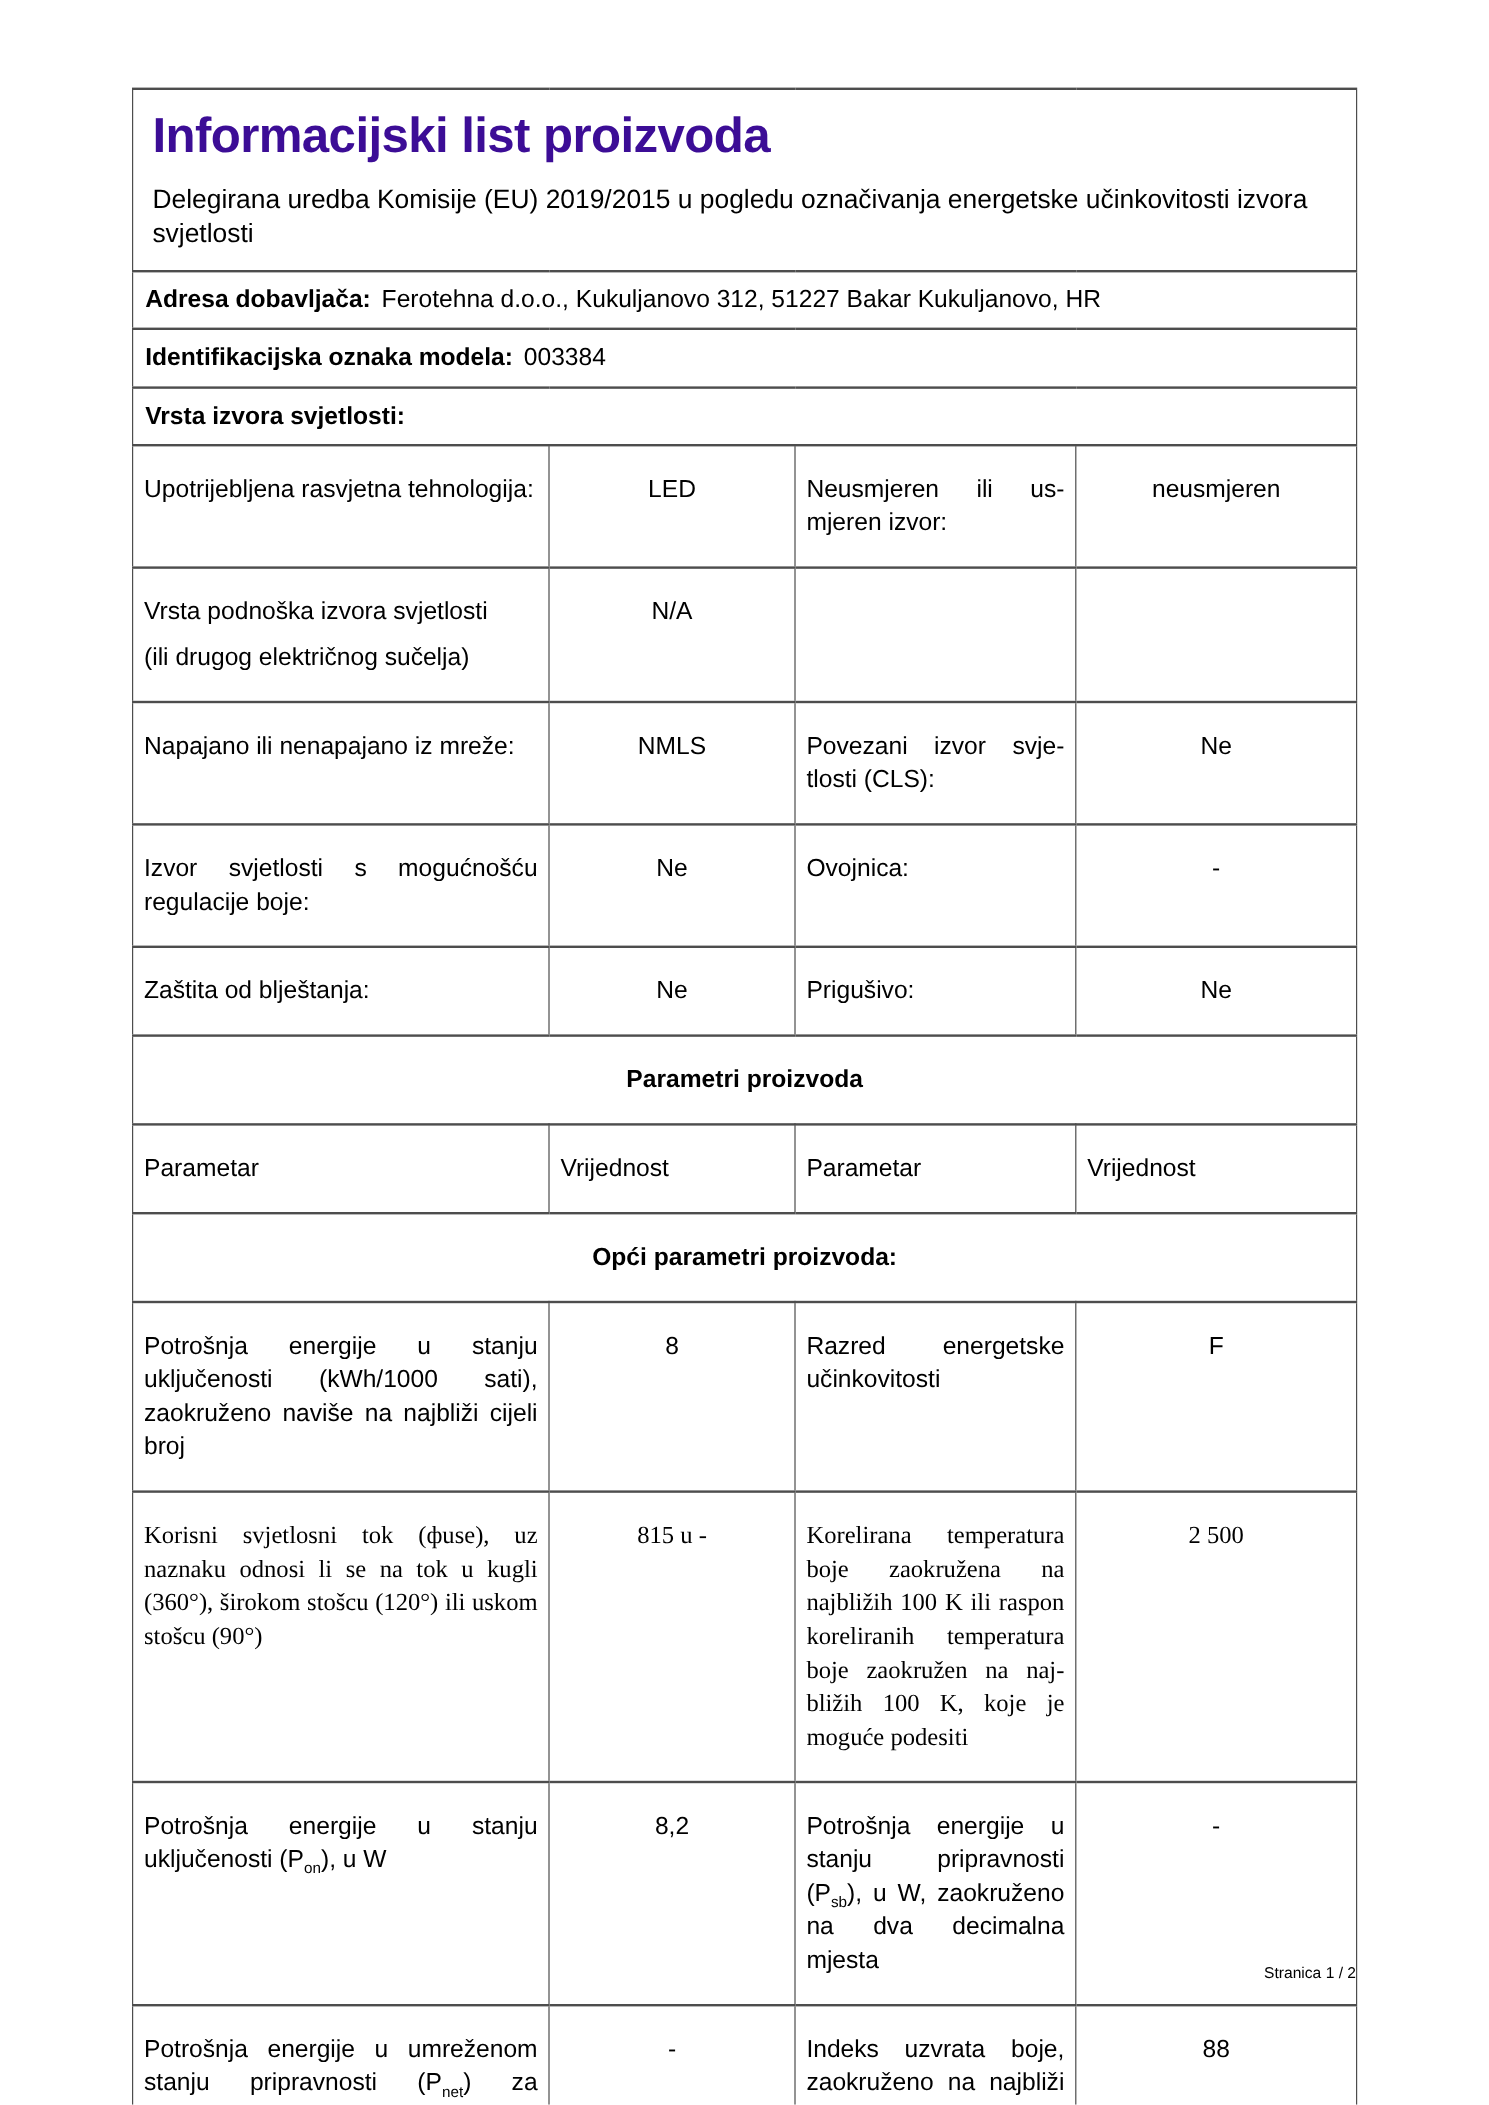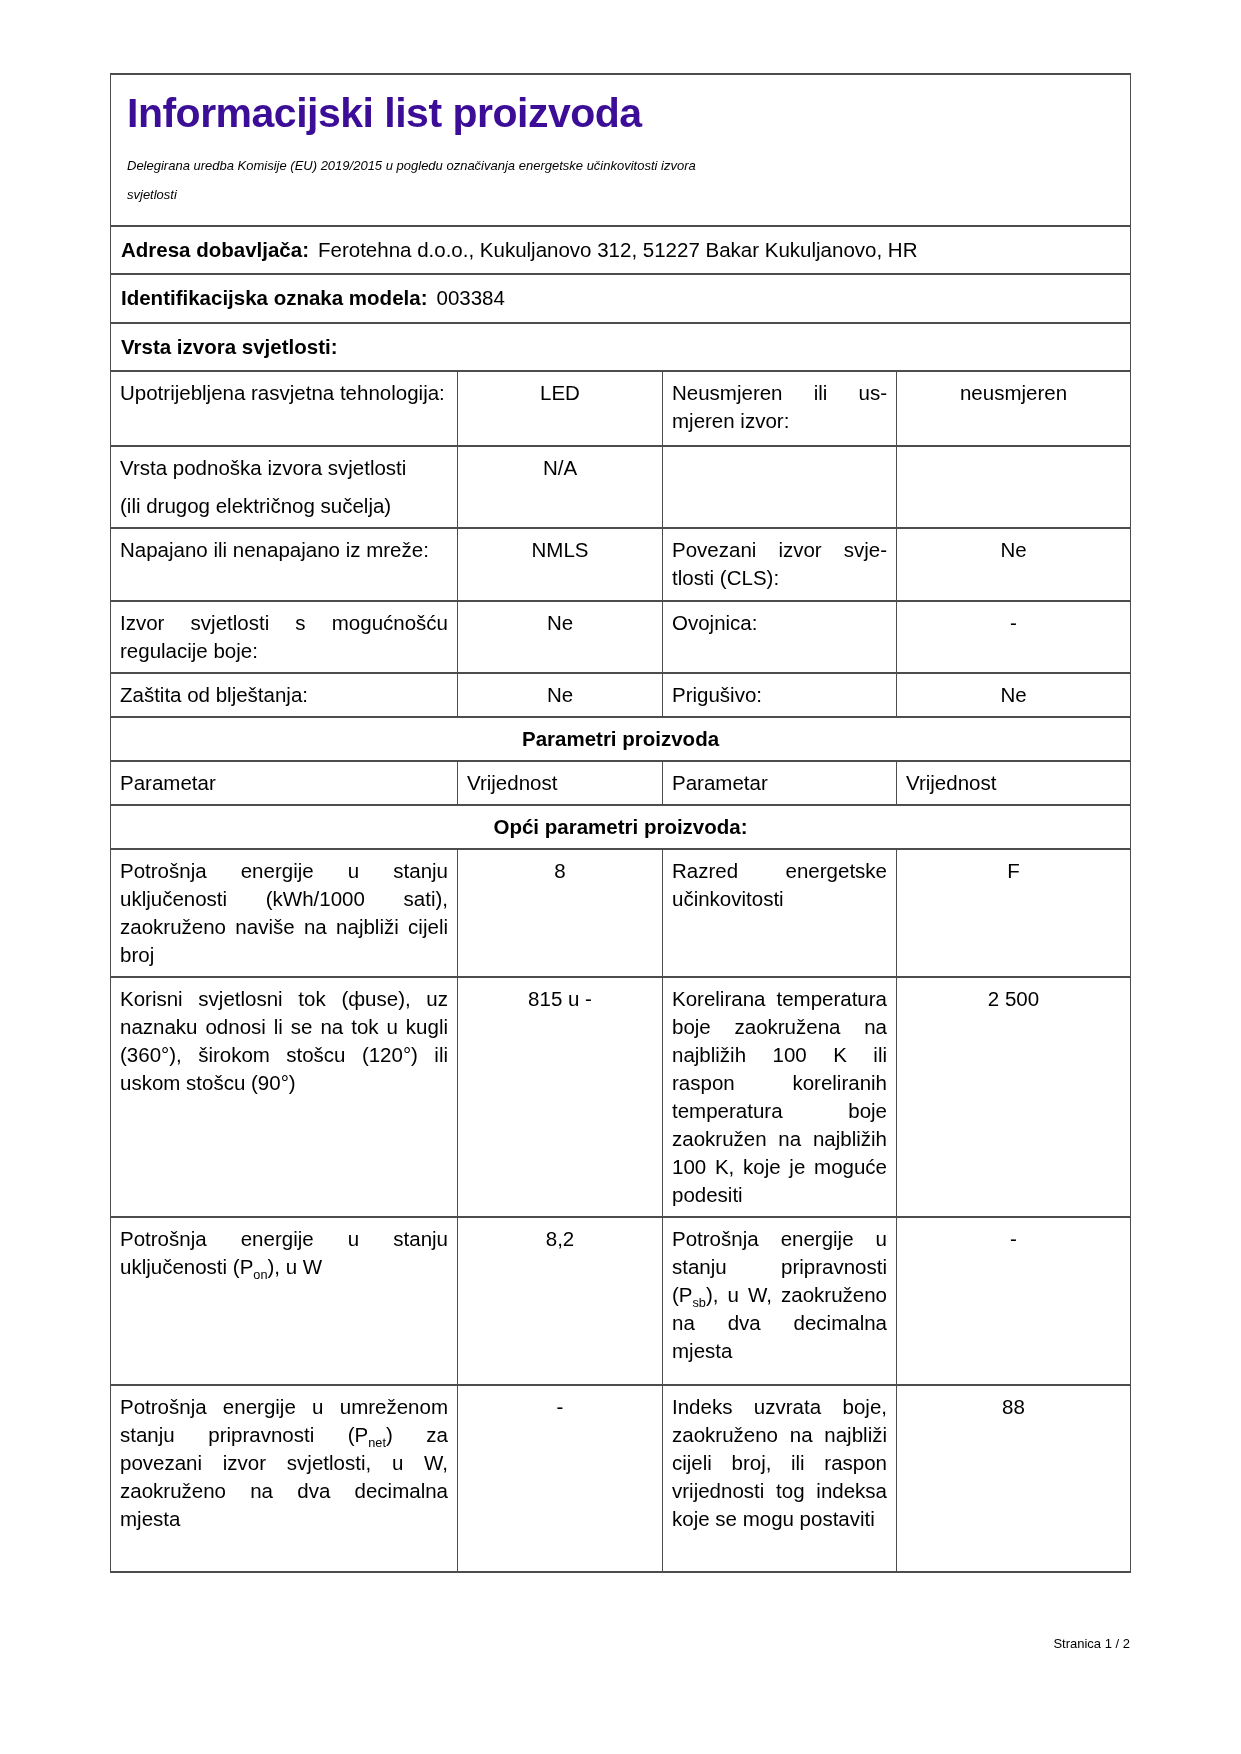--- a/index.html
+++ b/index.html
@@ -18,40 +18,39 @@
     top: 73px;
     width: 1020px;
     border-collapse: collapse;
     table-layout: fixed;
   }
   table.doc td {
     border: 1px solid #4d4d4d;
     border-top-width: 2px;
     border-bottom-width: 2px;
     vertical-align: top;
-    padding: 7px 9px;
+    padding: 22px 9px;
     font-size: 20.5px;
     line-height: 28px;
     overflow: hidden;
   }
   
   
   tr.r-title td { padding: 14px 16px 16px 16px; }
   .doc-title {
     font-size: 41px;
     font-weight: bold;
     line-height: 1.2;
     letter-spacing: -0.5px;
   }
   .doc-subtitle {
     margin-top: 13px;
-    font-size: 13px;
+    font-size: 22px;
     line-height: 29px;
     white-space: pre-line;
-    font-style: italic;
   }
   
   tr.r-kv td { padding: 9px 10px; }
   .kv-label { font-weight: bold; }
   .kv-value { margin-left: 9px; }
   
   tr.r-heading td { padding: 9px 10px; font-weight: bold; }
   
   td.param { text-align: justify; }
   td.val   { text-align: center; }
@@ -67,21 +66,21 @@
   tr.r-a { height: 75px; }
   tr.r-b { height: 64px; }
   tr.r-c { height: 73px; }
   tr.r-d { height: 72px; }
   tr.r-e { height: 55px; }
   tr.r-f { height: 40px; }
   tr.r-band1 { height: 35px; }
   tr.r-hdr   { height: 37px; }
   tr.r-band2 { height: 38px; }
   tr.r-g { height: 115px; }
-  tr.r-h { height: 230px; }
+  tr.r-h { height: 230px; font-family: Liberation Serif, serif; }
   tr.r-i { height: 168px; }
   tr.r-j { height: 187px; }
   sub { font-size: 0.62em; line-height: 0; }
   .footer {
     position: absolute;
     top: 1633px;
     right: 111px;
     font-size: 13px;
     line-height: 22px;
   }

